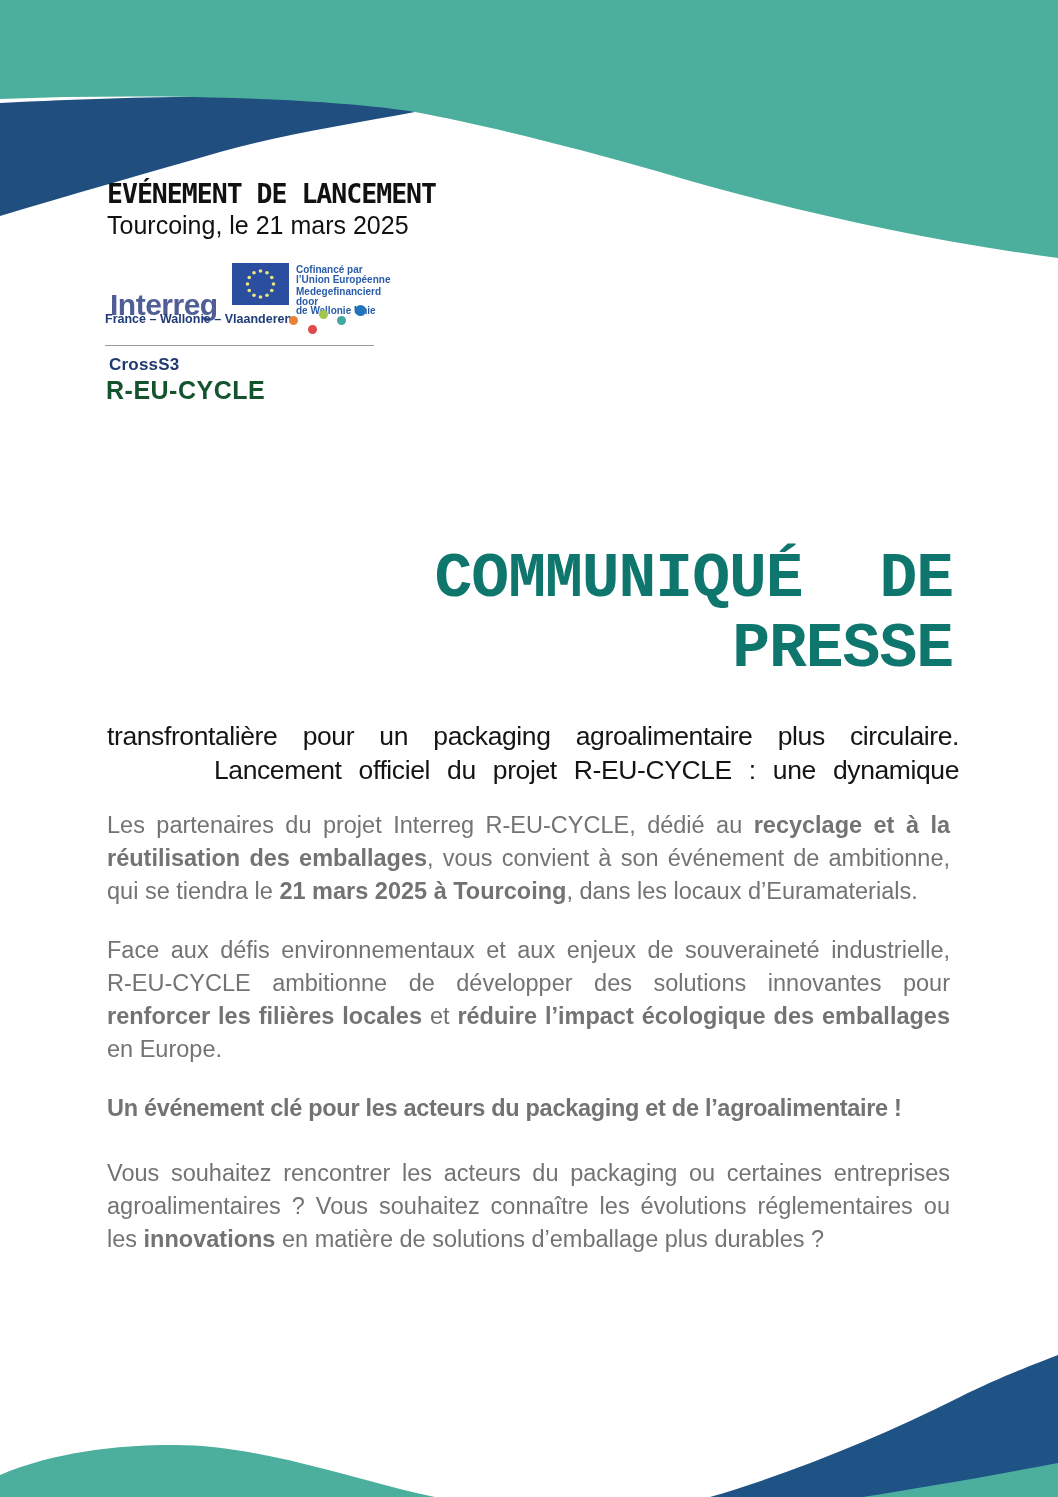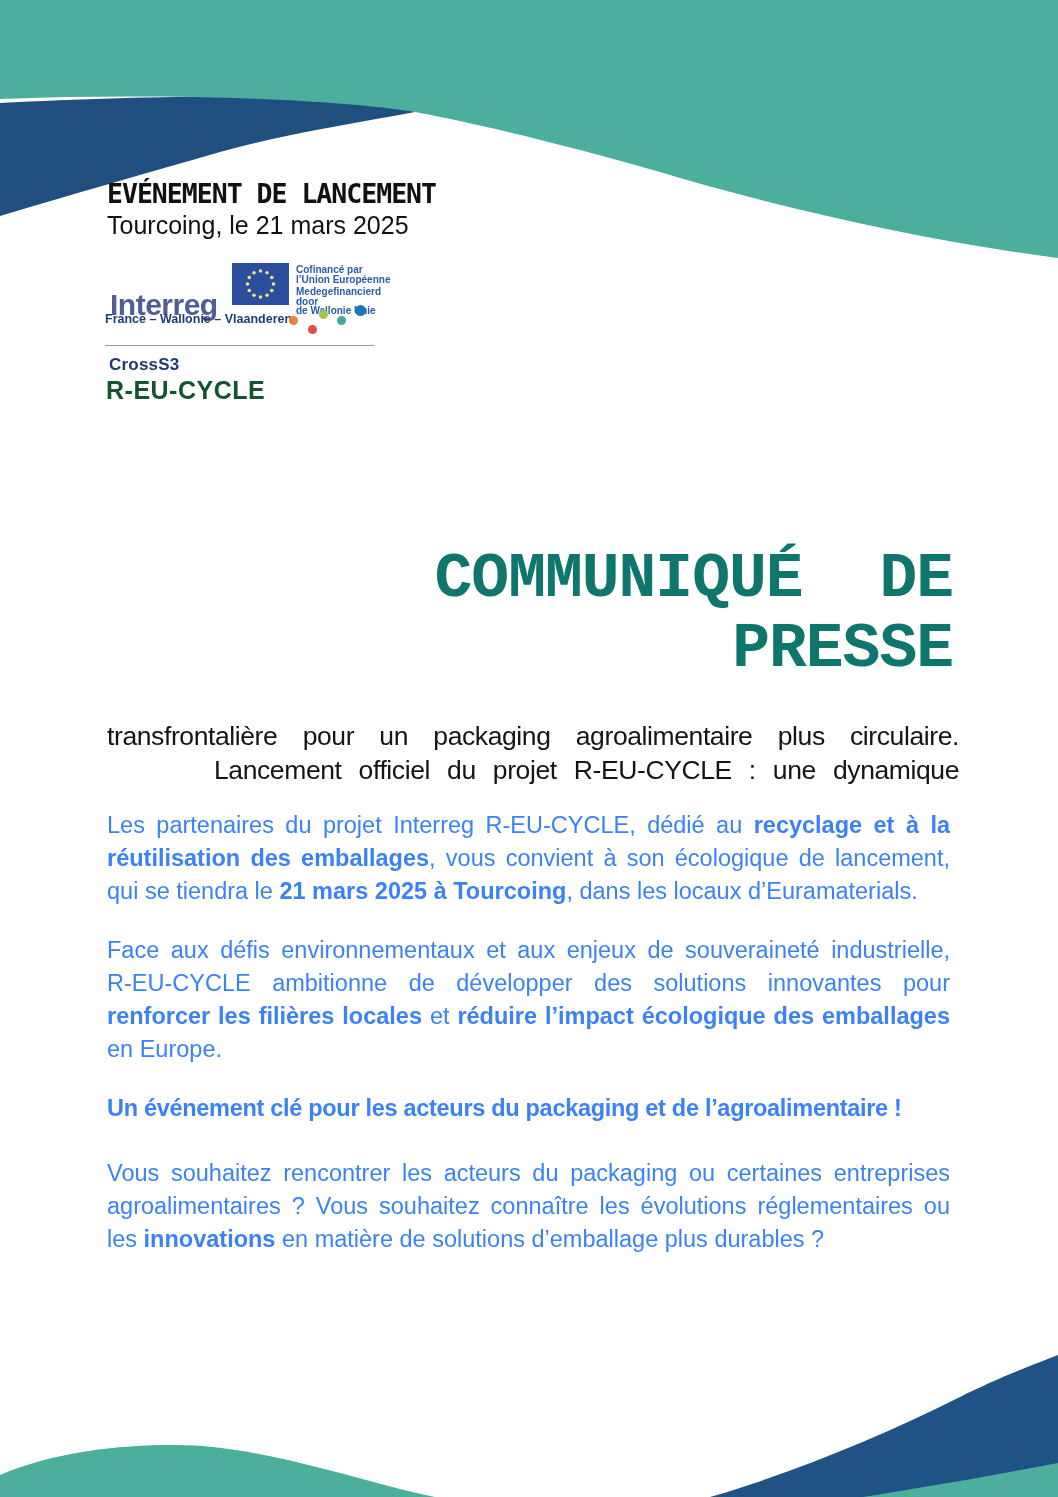--- a/index.html
+++ b/index.html
@@ -28,21 +28,21 @@
   
   .doc-title{right:105px;top:545px;text-align:right;font-family:Liberation Mono, monospace;
              font-weight:bold;font-size:63px;line-height:70px;letter-spacing:-1px;color:#0f766e;
              word-spacing:40px;white-space:nowrap;}
 
   
   .subtitle{left:107px;top:720px;width:852px;font-size:26.5px;line-height:33.5px;
             letter-spacing:-0.4px;color:#141414;}
 
   
-  .bodytext{left:107px;top:809px;width:843px;font-size:23.5px;line-height:33px;color:#3b82f6;}
+  .bodytext{left:107px;top:809px;width:843px;font-size:23.5px;line-height:33px;color:#737373;}
   .block{margin:0;}
   .block + .block{margin-top:26px;}
   .block.sp{margin-top:32px;}
   .tline{white-space:nowrap;}
   .tline.just{white-space:normal;text-align:justify;text-align-last:justify;}
   .b{font-weight:bold;}
   .h2line{font-weight:bold;letter-spacing:-0.3px;}
 </style>
 </head>
 <body>
@@ -113,21 +113,21 @@
 </div>
 
 <div class="abs subtitle">
     <div class="tline just"><span>transfrontalière pour un packaging agroalimentaire plus circulaire.</span></div>
     <div class="tline just" style="text-indent: 107px;"><span>Lancement officiel du projet R-EU-CYCLE : une dynamique</span></div>
   </div>
 
 <div class="abs bodytext">
   <div class="block">
       <div class="tline just"><span>Les partenaires du projet Interreg R-EU-CYCLE, dédié au </span><span class="b">recyclage et à la</span></div>
-      <div class="tline just"><span class="b">réutilisation des emballages</span><span>, vous convient à son écologique de lancement,</span></div>
+      <div class="tline just"><span class="b">réutilisation des emballages</span><span>, vous convient à son événement de ambitionne,</span></div>
       <div class="tline"><span>qui se tiendra le </span><span class="b">21 mars 2025 à Tourcoing</span><span>, dans les locaux d’Euramaterials.</span></div>
     </div>
   <div class="block">
       <div class="tline just"><span>Face aux défis environnementaux et aux enjeux de souveraineté industrielle,</span></div>
       <div class="tline just"><span>R-EU-CYCLE ambitionne de développer des solutions innovantes pour</span></div>
       <div class="tline just"><span class="b">renforcer les filières locales</span><span> et </span><span class="b">réduire l’impact écologique des emballages</span></div>
       <div class="tline"><span>en Europe.</span></div>
     </div>
   <div class="block">
       <div class="tline h2line"><span class="b">Un événement clé pour les acteurs du packaging et de l’agroalimentaire !</span></div>

